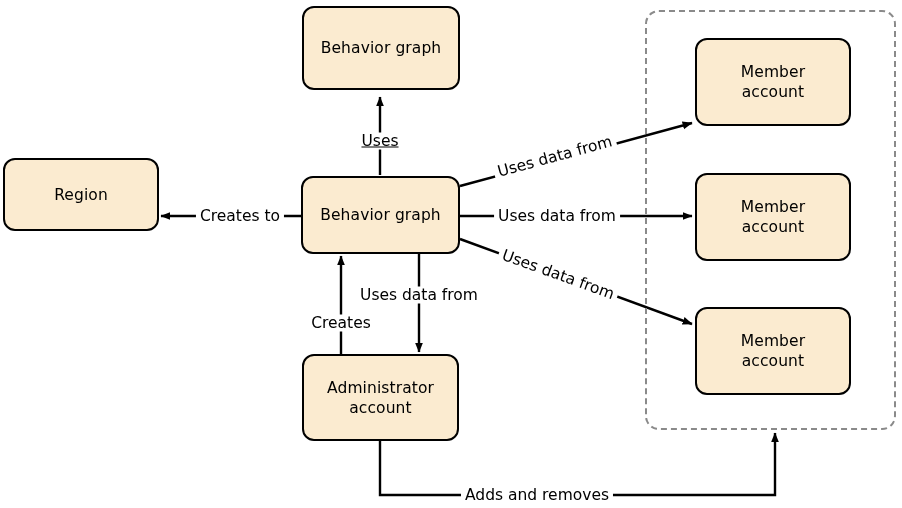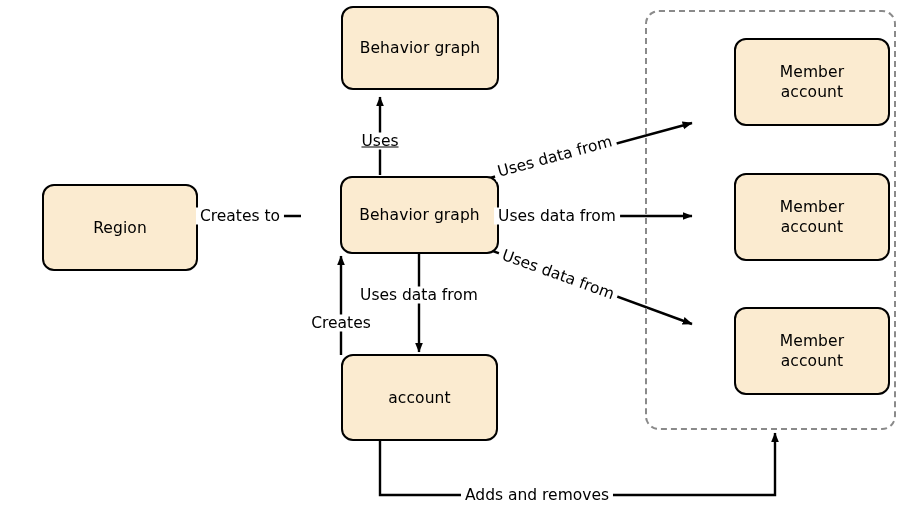--- a/index.html
+++ b/index.html
@@ -29,21 +29,20 @@
     border-radius: 12px;
     display: flex;
     align-items: center;
     justify-content: center;
     text-align: center;
     font-size: 15.5px;
     line-height: 20px;
     color: #000000;
     letter-spacing: 0.1px;
     z-index: 3;
-    margin-left: 39px;
   }
   .node span { display: block; }
   .edge-label {
     position: absolute;
     font-size: 15.5px;
     line-height: 17px;
     color: #000000;
     background: #ffffff;
     white-space: nowrap;
     padding: 0 4px;
@@ -105,34 +104,35 @@
 </svg>
 
 <div class="group-box" style="left:645px; top:10px; width:251px; height:420px;"></div>
 
 <div class="node" style="left:302px; top:6px; width:158px; height:84px;">
   <div>
     <span>Behavior graph</span>
   </div>
 </div>
 
-<div class="node" style="left:3px; top:184px; width:156px; height:87px;">
+<div class="node" style="left:3px; top:158px; width:156px; height:73px;">
   <div>
     <span>Region</span>
   </div>
 </div>
 
 <div class="node" style="left:301px; top:176px; width:159px; height:78px;">
   <div>
     <span>Behavior graph</span>
   </div>
 </div>
 
 <div class="node" style="left:302px; top:354px; width:157px; height:87px;">
   <div>
+    <span>Administrator</span>
     <span>account</span>
   </div>
 </div>
 
 <div class="node" style="left:695px; top:38px; width:156px; height:88px;">
   <div>
     <span>Member</span>
     <span>account</span>
   </div>
 </div>

